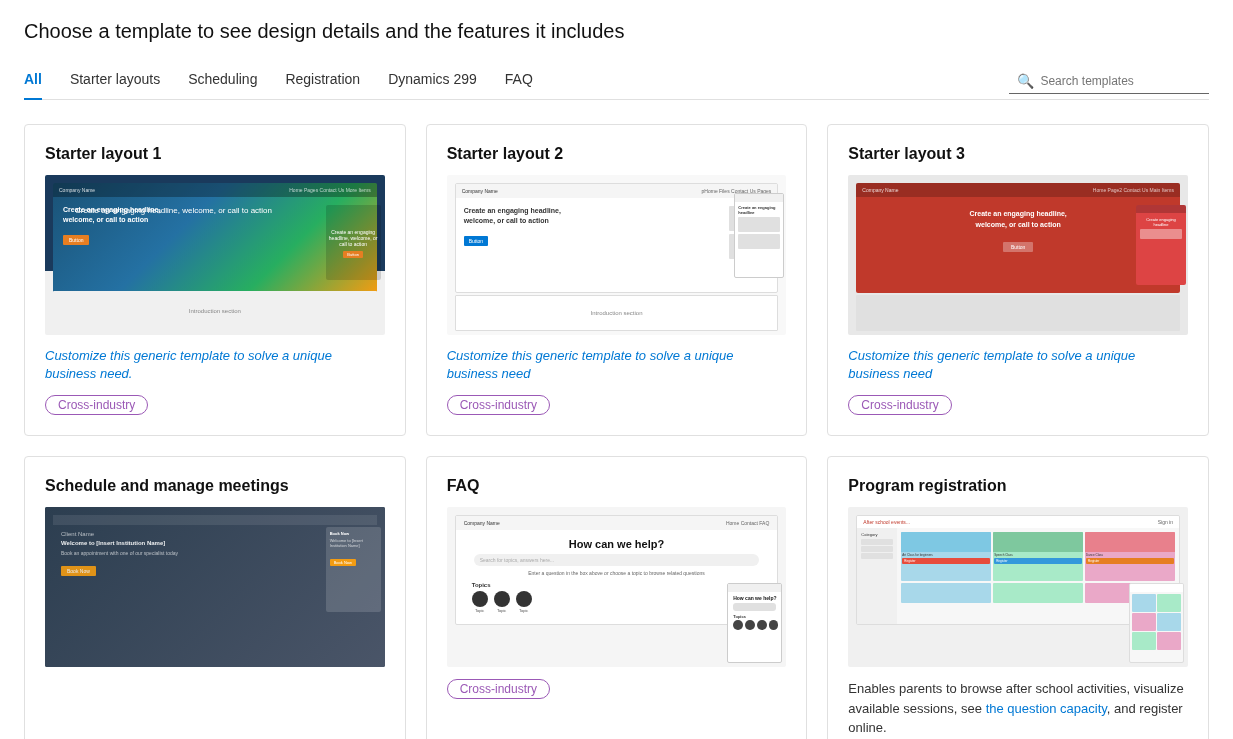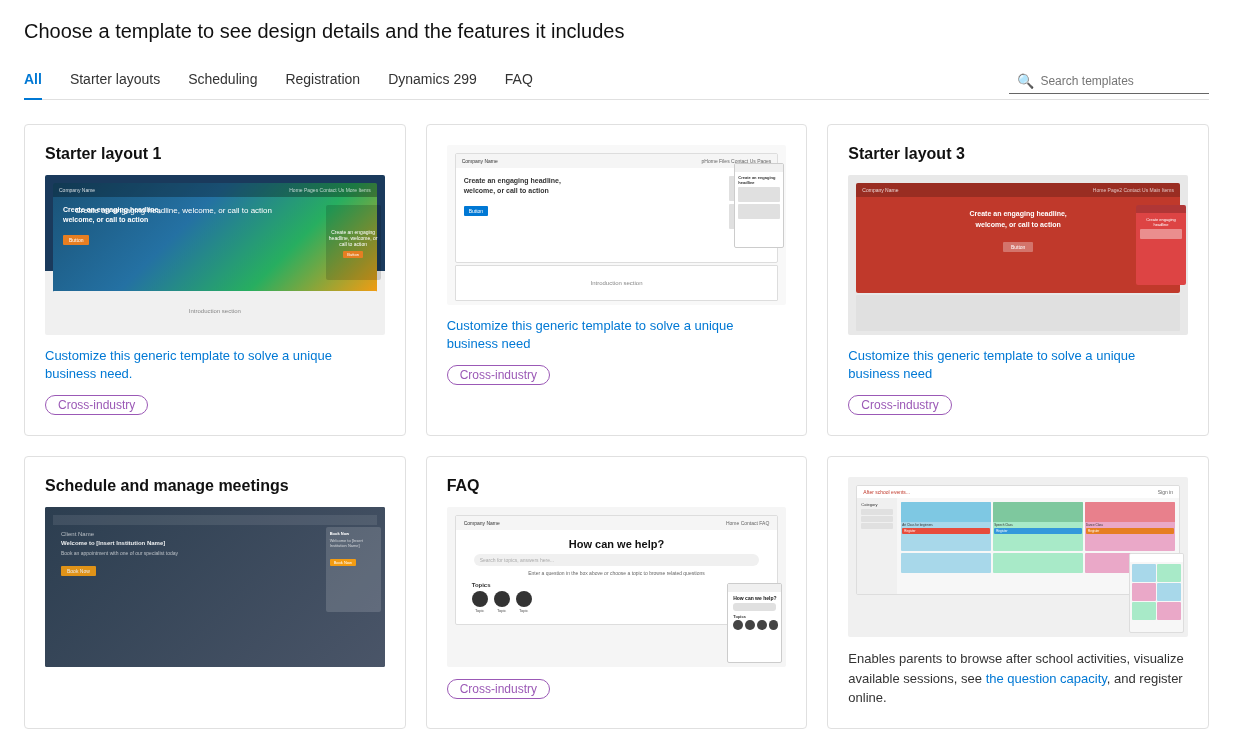--- a/index.html
+++ b/index.html
@@ -97,20 +97,21 @@
       width: 100%;
       height: 160px;
       border-radius: 2px;
       overflow: hidden;
       background: #f5f5f5;
     }
     .card-description {
       font-size: 13px;
       color: #0078d4;
       line-height: 1.4;
+      font-style: italic;
     }
     .card-tag {
       display: inline-block;
       border: 1px solid #9b59b6;
       color: #9b59b6;
       border-radius: 12px;
       padding: 2px 12px;
       font-size: 12px;
     }
     
@@ -188,20 +189,21 @@
           <div style="background:#e67e22;color:#fff;font-size:4px;padding:1px 4px;border-radius:1px;margin-top:2px;">Button</div>
         </div>
       </div>
       <div class="card-description">Customize this generic template to solve a unique business need.</div>
       <div>
         <span class="card-tag">Cross-industry</span>
       </div>
     </div>
 
     <div class="card">
+      <div class="card-title">Starter layout 2</div>
       <div class="card-preview" style="background:#f8f8f8;position:relative;">
         <div style="position:absolute;top:8px;left:8px;right:8px;height:110px;background:#fff;border:1px solid #ddd;border-radius:2px;overflow:hidden;">
           <div style="background:#f5f5f5;height:14px;display:flex;align-items:center;padding:0 6px;gap:4px;">
             <span style="font-size:5px;color:#333;">Company Name</span>
             <span style="flex:1;"></span>
             <span style="font-size:5px;color:#666;">pHome Files Contact Us Pages</span>
           </div>
           <div style="padding:8px;display:flex;gap:4px;">
             <div style="flex:1;">
               <div style="font-size:7px;color:#333;font-weight:bold;line-height:1.4;margin-bottom:4px;">Create an engaging headline,<br>welcome, or call to action</div>
@@ -335,20 +337,21 @@
             </div>
           </div>
         </div>
       </div>
       <div>
         <span class="card-tag">Cross-industry</span>
       </div>
     </div>
 
     <div class="card">
+      <div class="card-title">Program registration</div>
       <div class="card-preview" style="background:#f0f0f0;position:relative;">
         <div style="position:absolute;top:8px;left:8px;right:8px;height:110px;background:#f7f7f7;border:1px solid #ddd;border-radius:2px;overflow:hidden;">
           <div style="background:#fff;height:12px;display:flex;align-items:center;padding:0 6px;justify-content:space-between;">
             <span style="font-size:5px;color:#c0392b;">After school events...</span>
             <span style="font-size:5px;color:#666;">Sign in</span>
           </div>
           <div style="display:flex;height:calc(100% - 12px);">
             <div style="width:40px;background:#f0f0f0;padding:4px;">
               <div style="font-size:4px;color:#333;margin-bottom:2px;">Category</div>
               <div style="background:#e0e0e0;height:6px;margin-bottom:1px;border-radius:1px;"></div>

